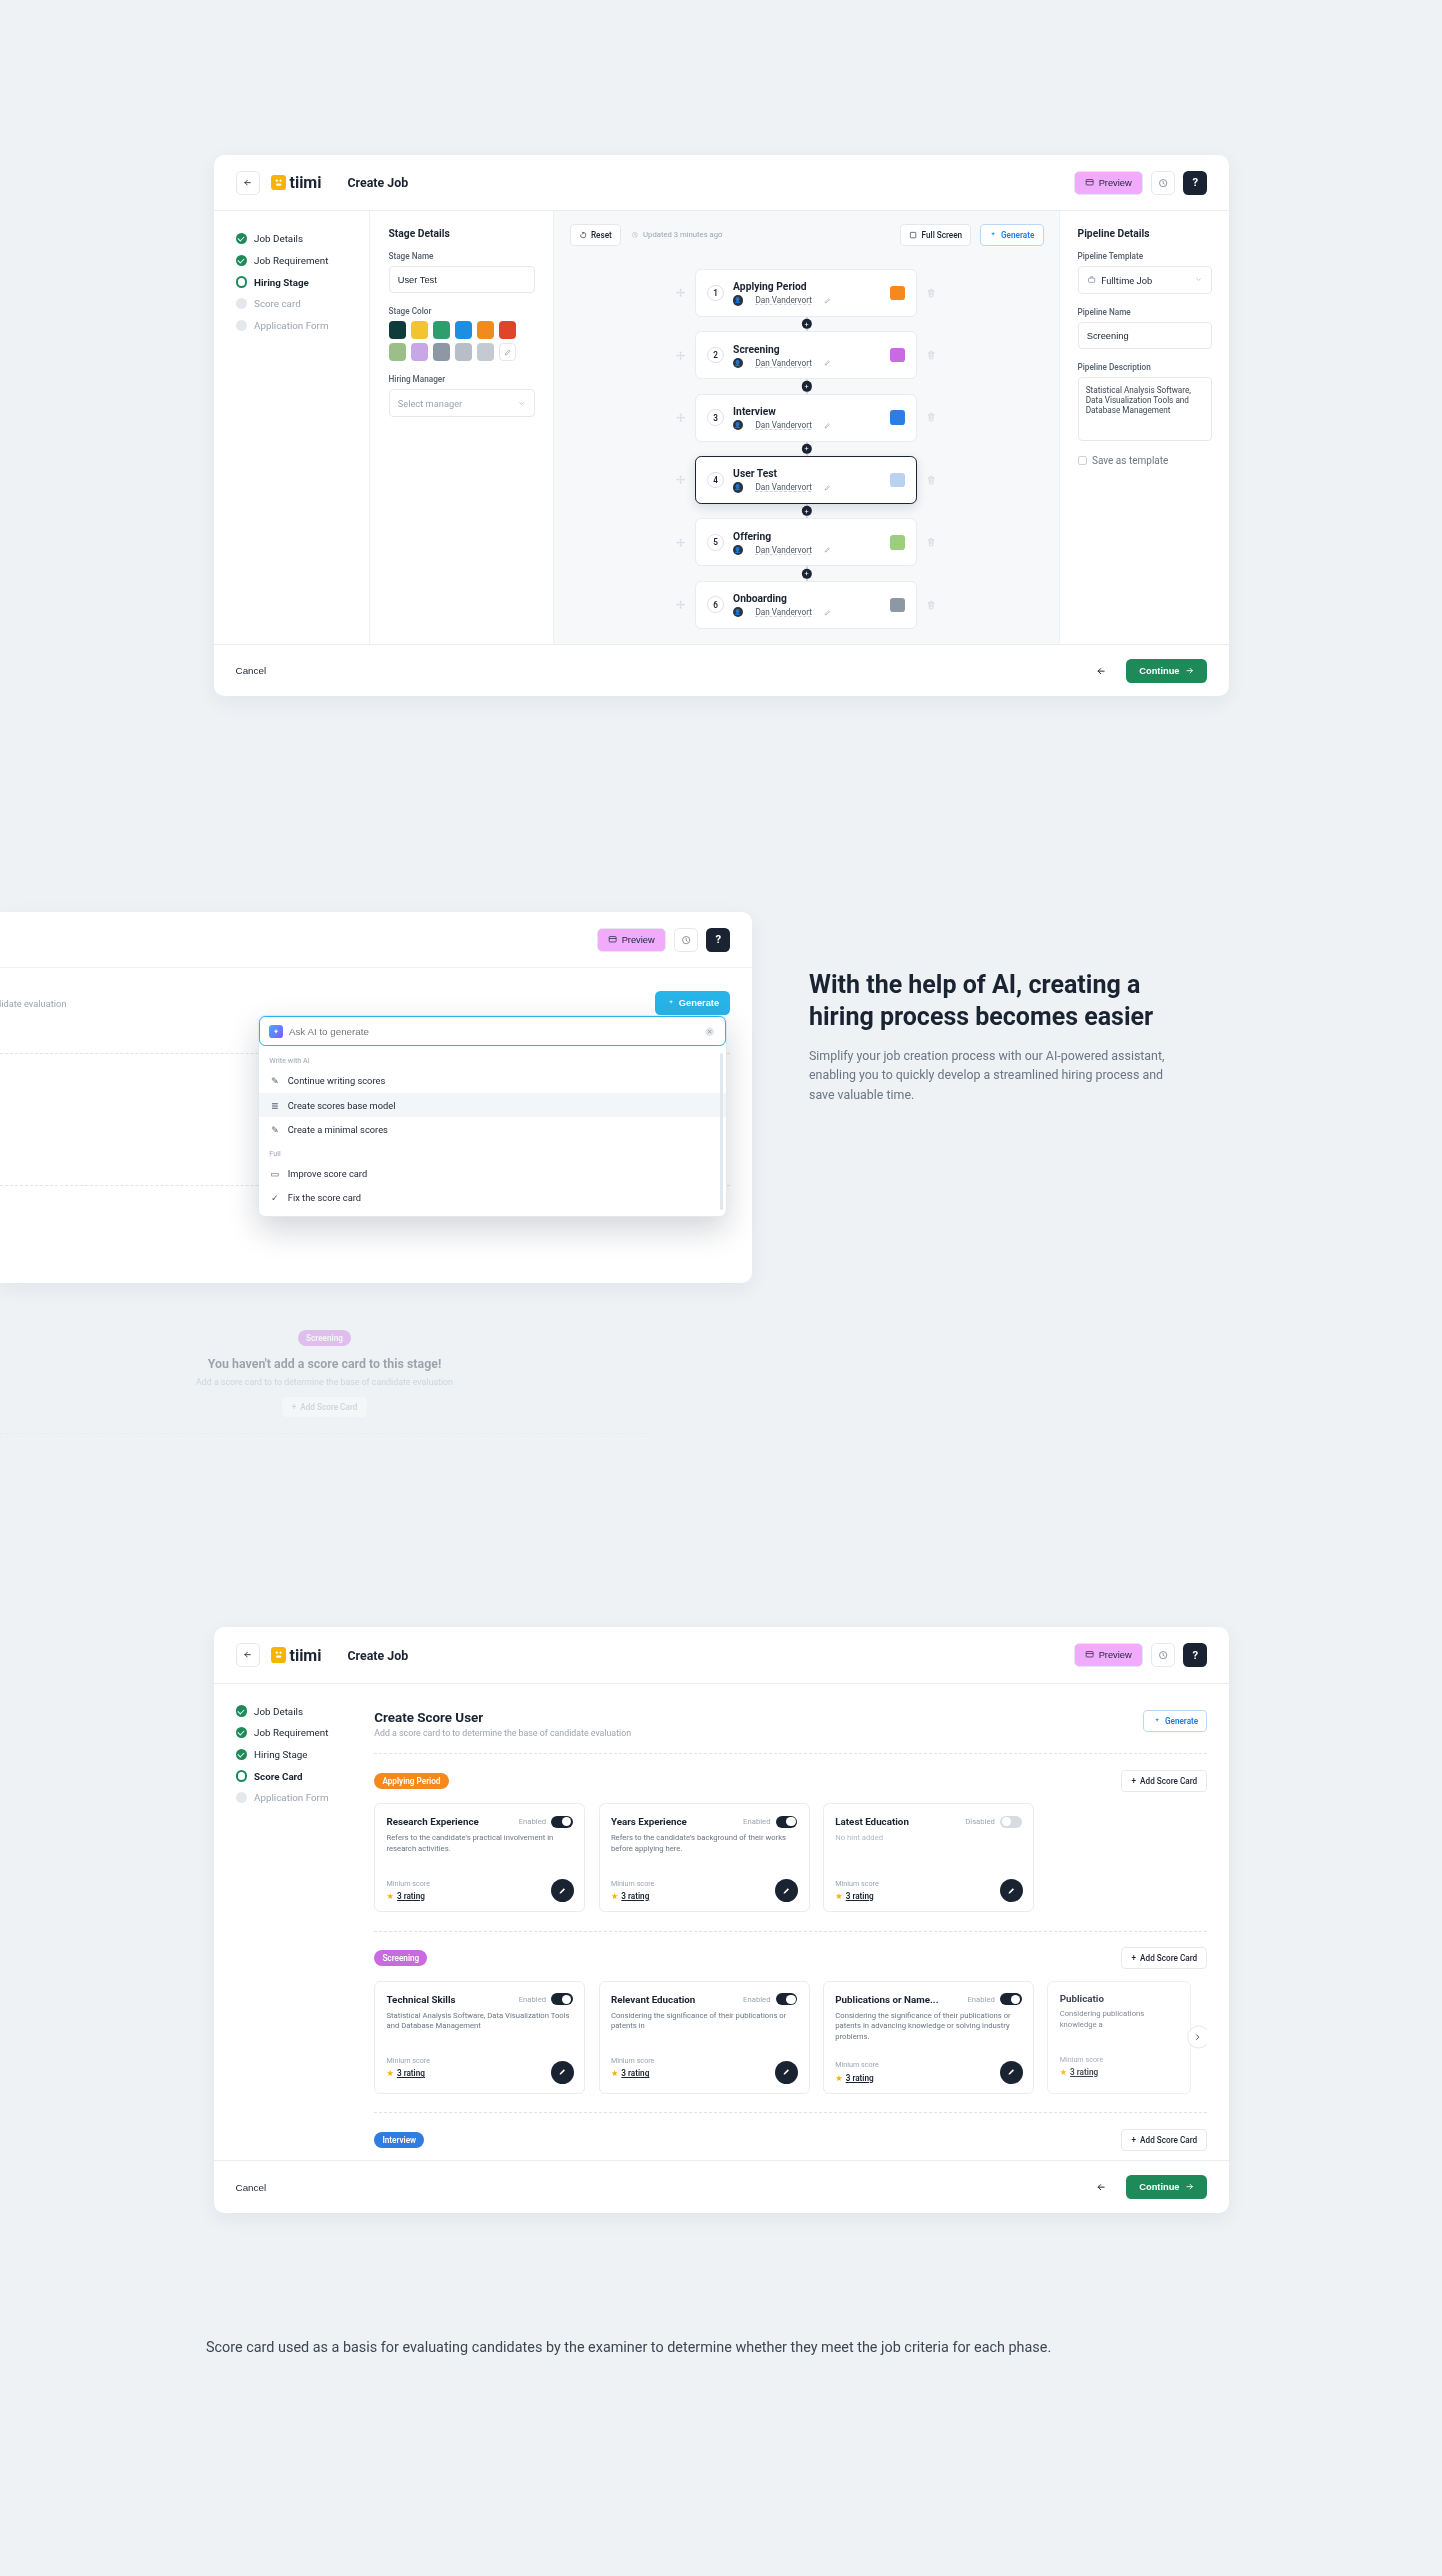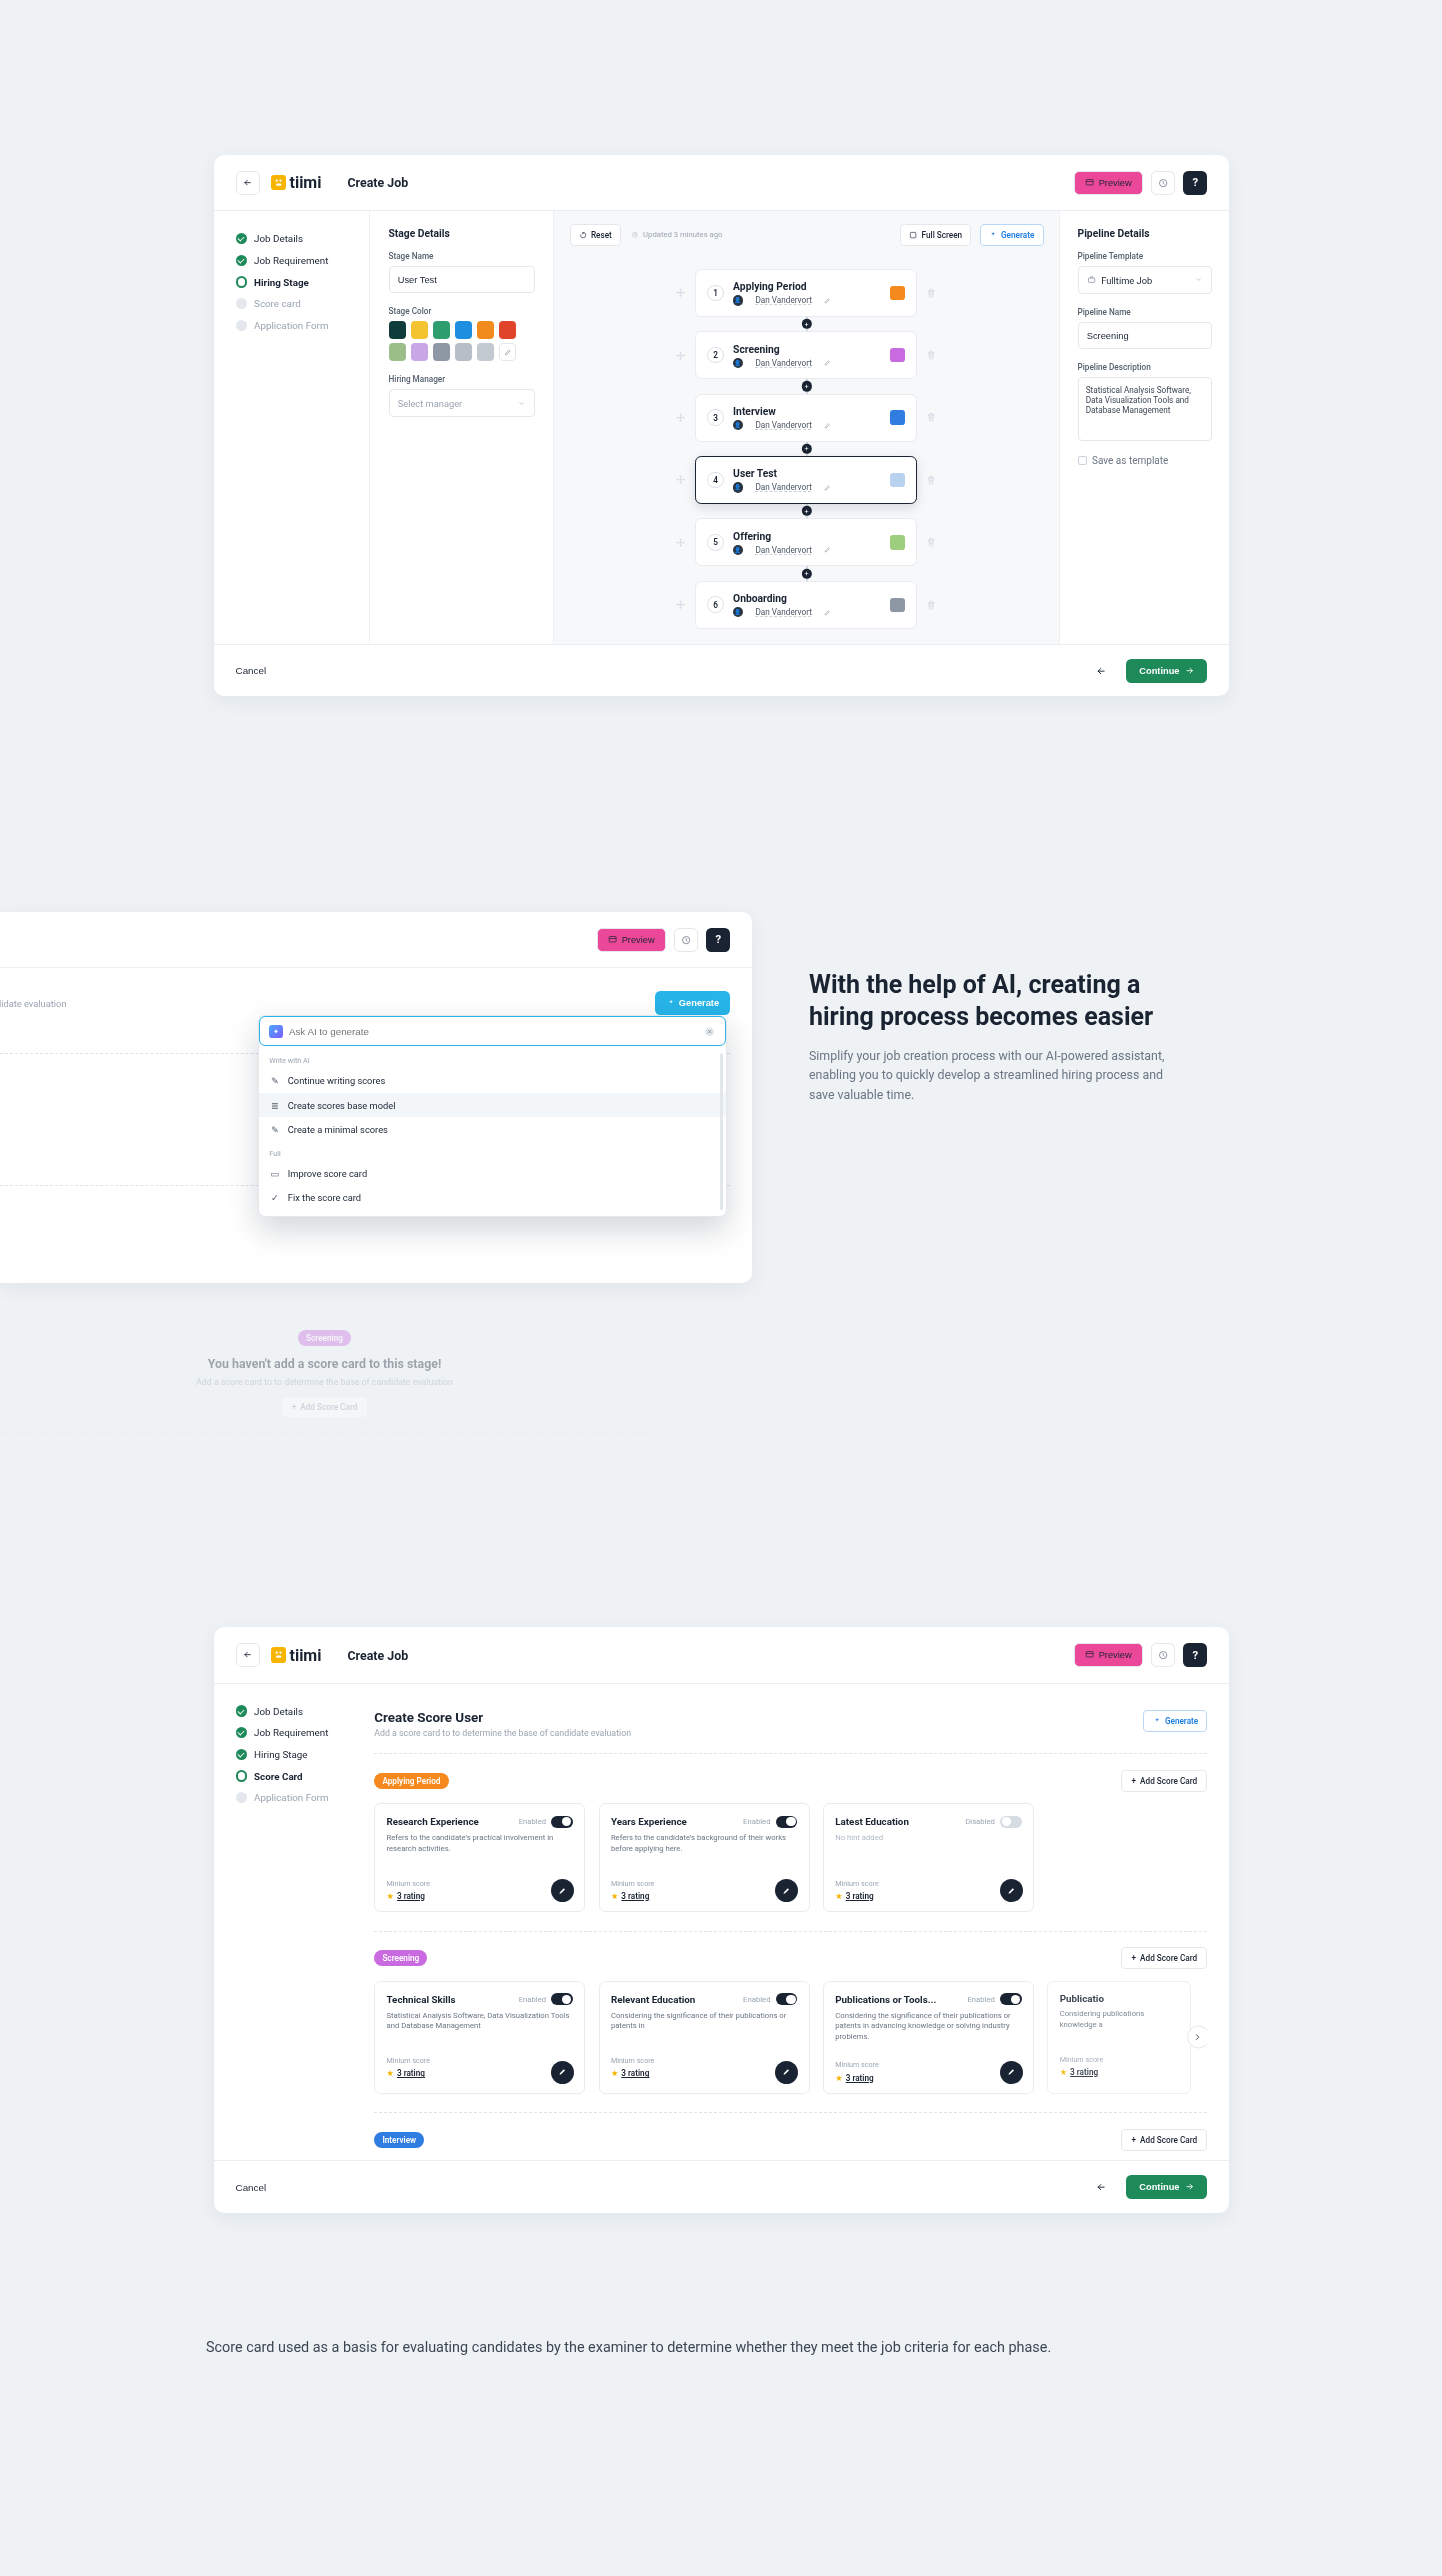--- a/index.html
+++ b/index.html
@@ -13,21 +13,21 @@
 .s1 .card { width: 1015px; }
 
 .topbar { display:flex; align-items:center; padding: 15.5px 21.6px; border-bottom:0.5px solid #e9edf1; }
 .back { width:24px; height:24px; border:0.5px solid #e4e8ed; border-radius:5.2px; display:flex; align-items:center; justify-content:center; cursor:pointer; }
 .logo { display:flex; align-items:center; gap:3.1px; margin-left:11.3px; }
 .logo-mark { width:15.5px; height:15.5px; background:#f7b500; border-radius:3.1px; display:flex; align-items:center; justify-content:center; font-size:7.2px; color:#fff; font-weight:700;}
 .logo-mark svg { width:9.3px; height:9.3px; }
 .logo-text { font-weight:700; font-size:16px; }
 .breadcrumb { margin-left:26px; font-weight:700; font-size:12.4px; }
 .topbar-right { margin-left:auto; display:flex; align-items:center; gap:8.2px; }
-.btn-outline { border:0.5px solid #e4e8ed; background:#ec4899; border-radius:5.2px; padding:6.2px 10.3px; display:flex; align-items:center; gap:4.1px; font-size:9.3px; font-weight:500; cursor:pointer; color:#1a2332; }
+.btn-outline { border:0.5px solid #e4e8ed; background:#f0abfc; border-radius:5.2px; padding:6.2px 10.3px; display:flex; align-items:center; gap:4.1px; font-size:9.3px; font-weight:500; cursor:pointer; color:#1a2332; }
 .icon-btn { width:24px; height:24px; border:0.5px solid #e4e8ed; border-radius:5.2px; display:flex; align-items:center; justify-content:center; cursor:pointer; }
 .help-btn { width:24px; height:24px; background:#1a2332; color:#fff; border-radius:5.2px; display:flex; align-items:center; justify-content:center; font-weight:700; font-size:11.3px; cursor:pointer; }
 
 .body { display:flex; }
 .sidenav { width:155px; padding:16.5px 13.4px 16.5px 21.6px; }
 .step { display:flex; align-items:center; gap:7.2px; padding:5.2px 0; font-size:9.8px; }
 .step-dot { width:11.3px; height:11.3px; border-radius:50%; background:#e4e8ed; display:flex; align-items:center; justify-content:center; }
 .step-dot.done { background:#1e8a5a; }
 .step-dot.done::after { content:""; width:5.2px; height:3.1px; border-left:1.3px solid #fff; border-bottom:1.3px solid #fff; transform:rotate(-45deg); margin-top:-1px; }
 .step-dot.current { background:#fff; border:2.6px solid #1e8a5a; }
@@ -781,21 +781,21 @@
                       <span class="rating-text">3 rating</span>
                     </div>
     <div class="fab">
                       <svg width="9.3" height="9.3" viewBox="0 0 24 24">
                         <path d="M4 20l4-1 10-10-3-3L5 16l-1 4z" fill="#fff"></path>
                       </svg>
                     </div>
   </div>
                   <div class="sc-card">
     <div class="sc-row">
-      <div class="sc-name">Publications or Tools...</div>
+      <div class="sc-name">Publications or Name...</div>
       <div class="sc-state">Enabled</div>
       <div class="toggle"></div>
     </div>
     <div class="sc-desc">Considering the significance of their publications or patents in advancing knowledge or solving industry problems.</div>
     <div class="sc-min">Minium score</div>
     <div class="sc-rating">
                       <span class="star">★</span>
                       <span class="rating-text">3 rating</span>
                     </div>
     <div class="fab">

